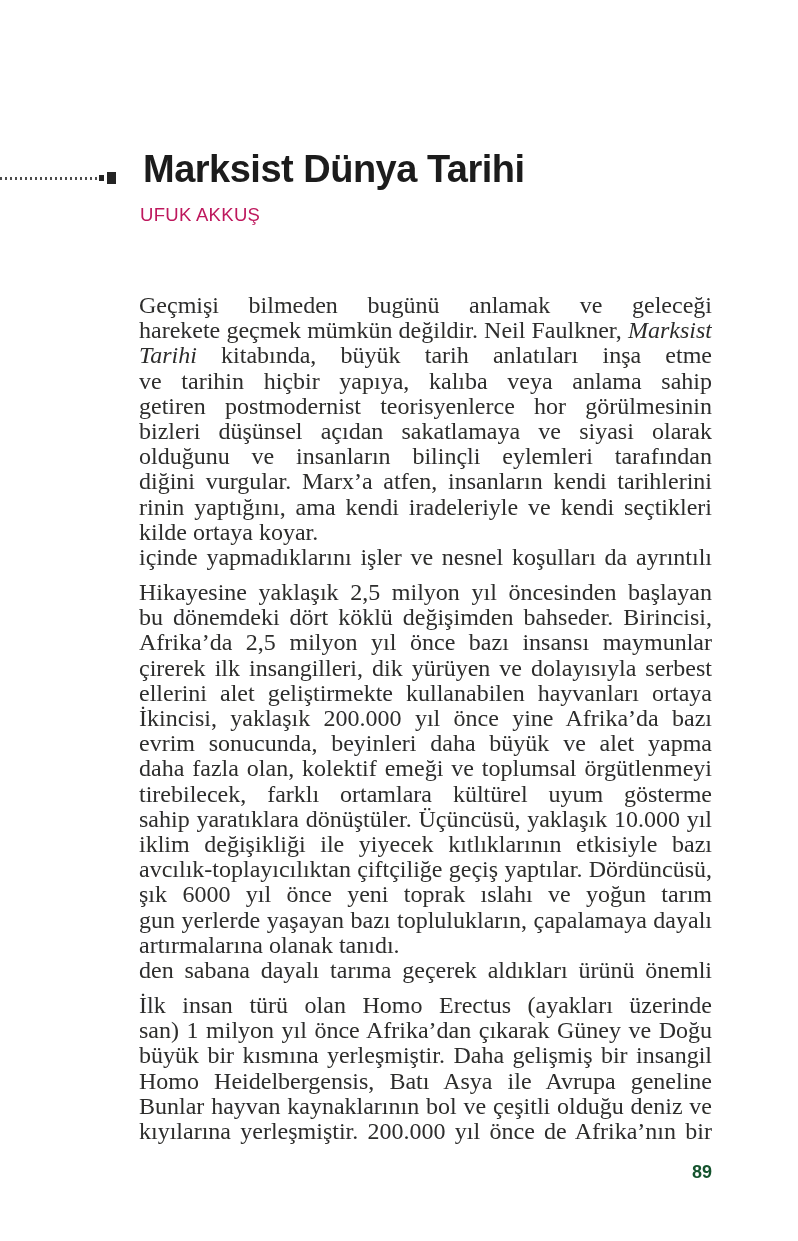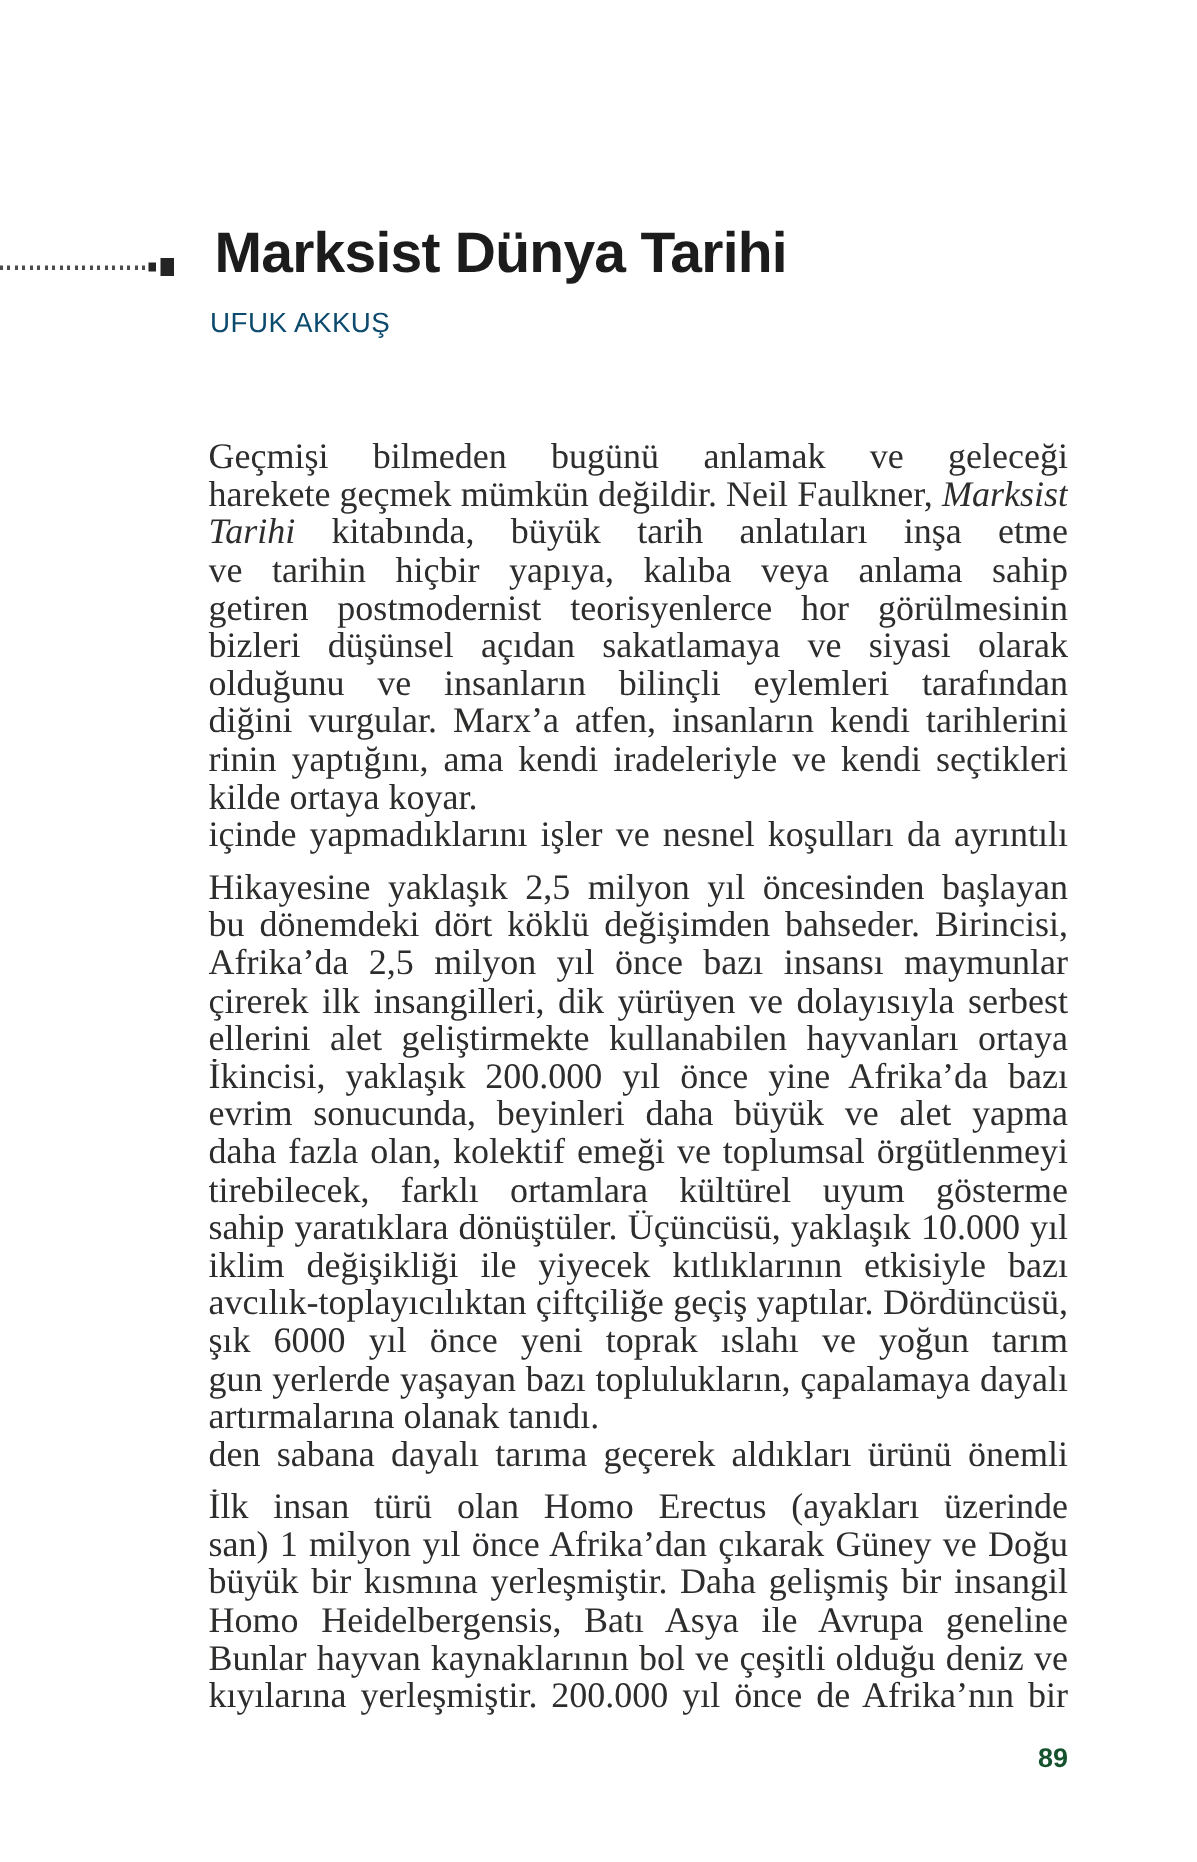--- a/index.html
+++ b/index.html
@@ -43,21 +43,21 @@
     white-space: nowrap;
   }
   .author {
     position: absolute;
     left: 140px; top: 204px;
     font-family: "Liberation Sans", sans-serif;
     font-weight: 400;
     font-size: 18.5px;
     line-height: 1.2;
     letter-spacing: 0.3px;
-    color: #0c4a6e;
+    color: #be185d;
   }
   .body-text {
     position: absolute;
     left: 139px; top: 257px;
     width: 573px;
     font-size: 24px;
     color: var(--ink, #2d2d2c);
     margin-top: 36px;
   }
   .para { margin: 0 0 10px 0; }

